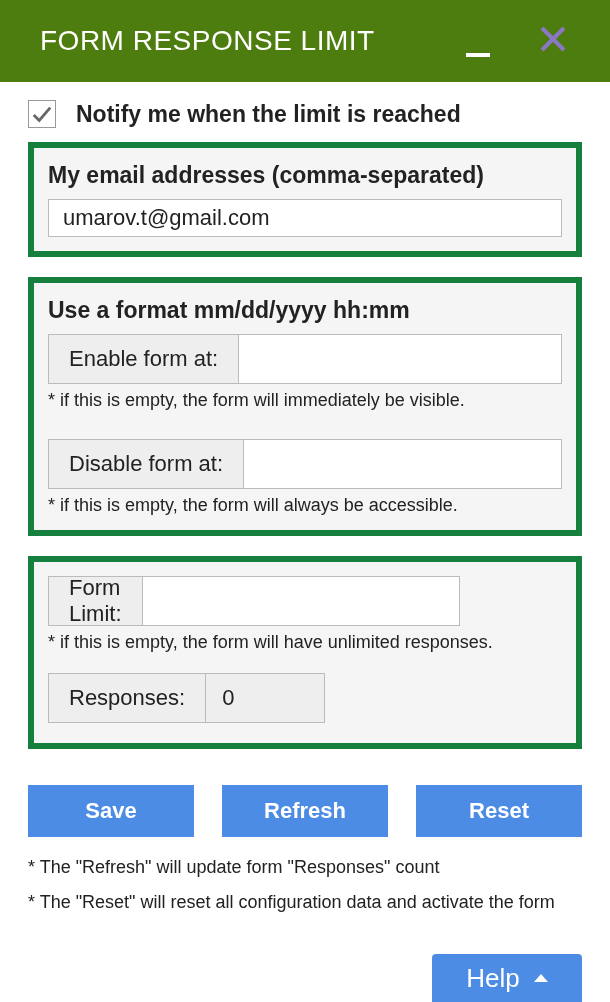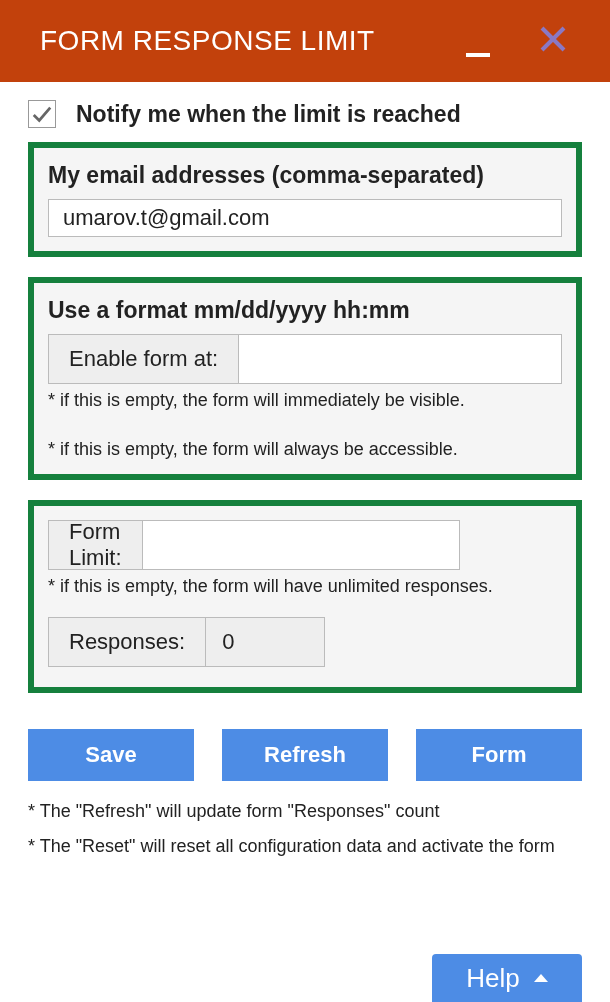--- a/index.html
+++ b/index.html
@@ -7,21 +7,21 @@
       margin: 0;
       padding: 0;
     }
     body {
       font-family: Arial, Helvetica, sans-serif;
       background: #fff;
       width: 610px;
       height: 1002px;
     }
     .header {
-      background: #c2410c;
+      background: #4d7c0f;
       height: 82px;
       display: flex;
       align-items: center;
       padding: 5px 40px;
       position: relative;
     }
     .header-title {
       color: #fff;
       font-size: 28px;
       font-weight: 400;
@@ -234,39 +234,43 @@
       <input class="text-input" type="text" value="umarov.t@gmail.com" style="">
     </div>
 
     <div class="section">
       <div class="section-label">Use a format mm/dd/yyyy hh:mm</div>
       <div class="input-row">
         <div class="input-label-box">Enable form at:</div>
         <input class="input-field" type="text" value="" style="">
       </div>
       <div class="hint spacer-mb28">* if this is empty, the form will immediately be visible.</div>
+      <div class="input-row">
+        <div class="input-label-box">Disable form at:</div>
+        <input class="input-field" type="text" value="" style="">
+      </div>
       <div class="hint hint-last">* if this is empty, the form will always be accessible.</div>
     </div>
 
     <div class="section section-limit">
       <div class="input-row input-row-limit">
         <div class="input-label-box">Form Limit:</div>
         <input class="input-field" type="text" value="" style="">
       </div>
       <div class="hint hint-limit">* if this is empty, the form will have unlimited responses.</div>
       <div class="input-row input-row-responses">
         <div class="input-label-box">Responses:</div>
         <div class="readonly-field">0</div>
       </div>
     </div>
 
     <div class="button-row">
       <button class="btn">Save</button>
       <button class="btn">Refresh</button>
-      <button class="btn">Form</button>
+      <button class="btn">Reset</button>
     </div>
 
     <div class="footnote">* The "Refresh" will update form "Responses" count</div>
     <div class="footnote">* The "Reset" will reset all configuration data and activate the form</div>
   </div>
 
   <button class="help-btn">
     <span>Help</span>
     <span class="triangle-up"></span>
   </button>

